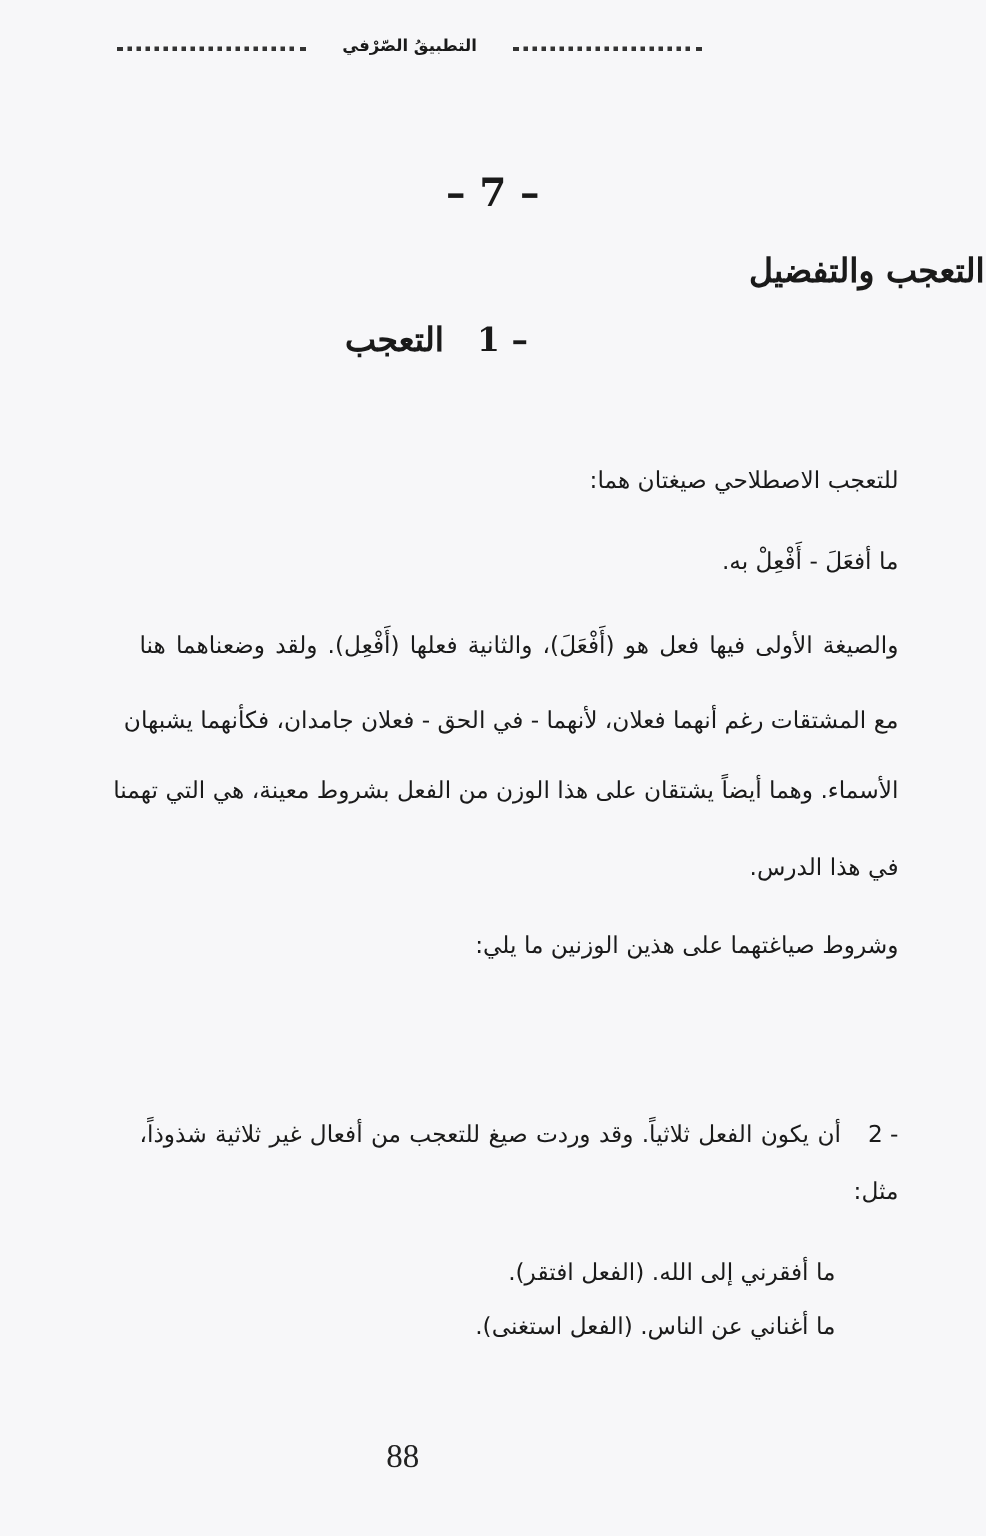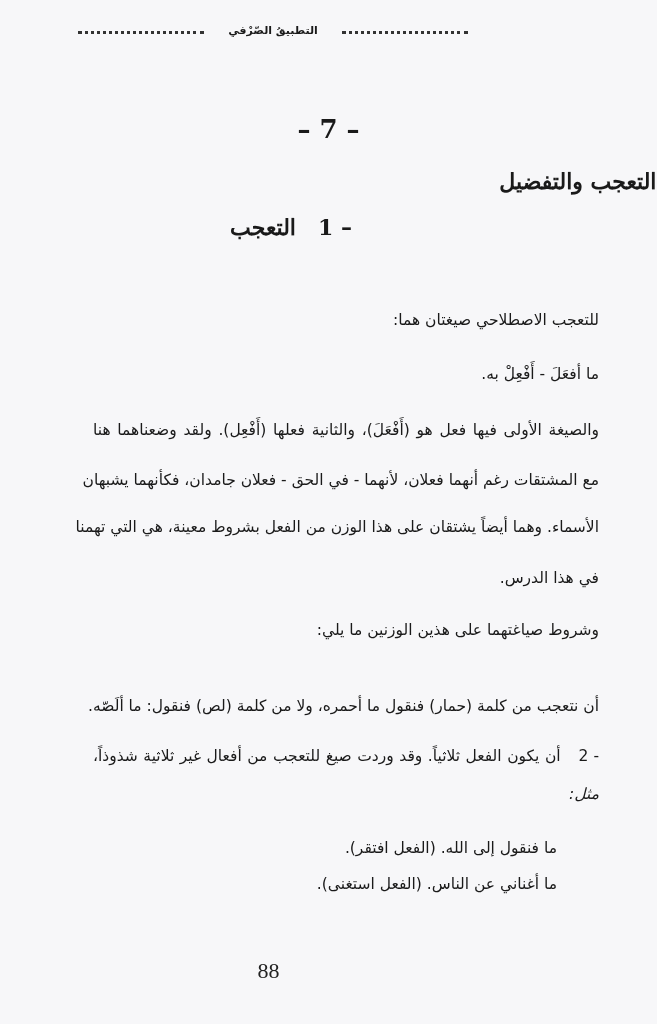--- a/index.html
+++ b/index.html
@@ -57,24 +57,23 @@
   <div class="line" style="top:308px;">للتعجب الاصطلاحي صيغتان هما:</div>
   <div class="line" style="top:362px;">ما أفعَلَ - أَفْعِلْ به.</div>
 
   <div class="line justify" style="top:418px;">والصيغة الأولى فيها فعل هو (أَفْعَلَ)، والثانية فعلها (أَفْعِل). ولقد وضعناهما هنا</div>
   <div class="line justify" style="top:468px;">مع المشتقات رغم أنهما فعلان، لأنهما - في الحق - فعلان جامدان، فكأنهما يشبهان</div>
   <div class="line justify" style="top:515px;">الأسماء. وهما أيضاً يشتقان على هذا الوزن من الفعل بشروط معينة، هي التي تهمنا</div>
   <div class="line" style="top:566px;">في هذا الدرس.</div>
 
   <div class="line" style="top:618px;margin-left:28px;">وشروط صياغتهما على هذين الوزنين ما يلي:</div>
 
-  <div class="line" style="top:694px;">أن نتعجب من كلمة (حمار) فنقول ما أحمره، ولا من كلمة (لص) فنقول: ما ألَصّه.</div>
 
   <div class="line justify" style="top:744px;">
     <span class="item-num" style="direction:ltr;display:inline-block;">2 -</span><span>أن يكون الفعل ثلاثياً. وقد وردت صيغ للتعجب من أفعال غير ثلاثية شذوذاً،</span>
   </div>
-  <div class="line" style="top:782px;font-style:italic;">مثل:</div>
+  <div class="line" style="top:782px;">مثل:</div>
 
-  <div class="line" style="top:836px; right:100px;">ما فنقول إلى الله. (الفعل افتقر).</div>
+  <div class="line" style="top:836px; right:100px;">ما أفقرني إلى الله. (الفعل افتقر).</div>
   <div class="line" style="top:872px; right:100px;">ما أغناني عن الناس. (الفعل استغنى).</div>
 
   <div class="page-number">88</div>
 </div>
 
 </body></html>

